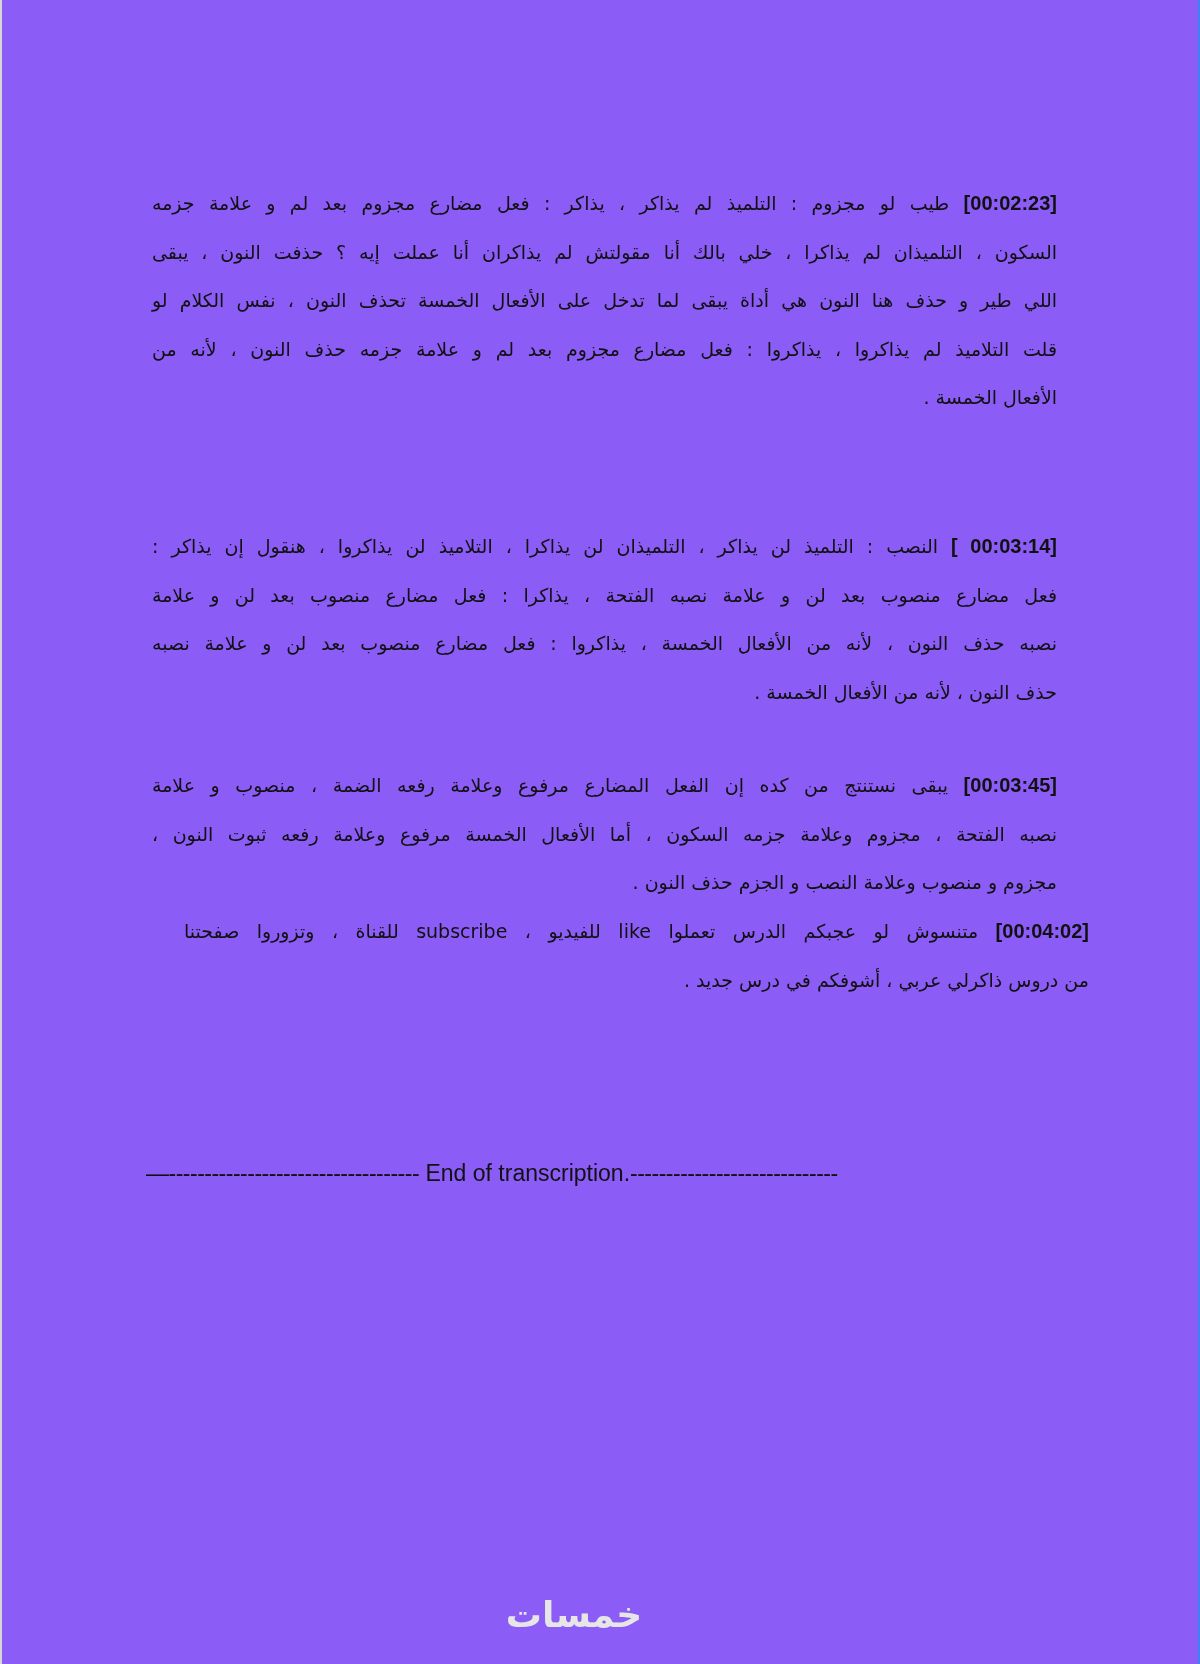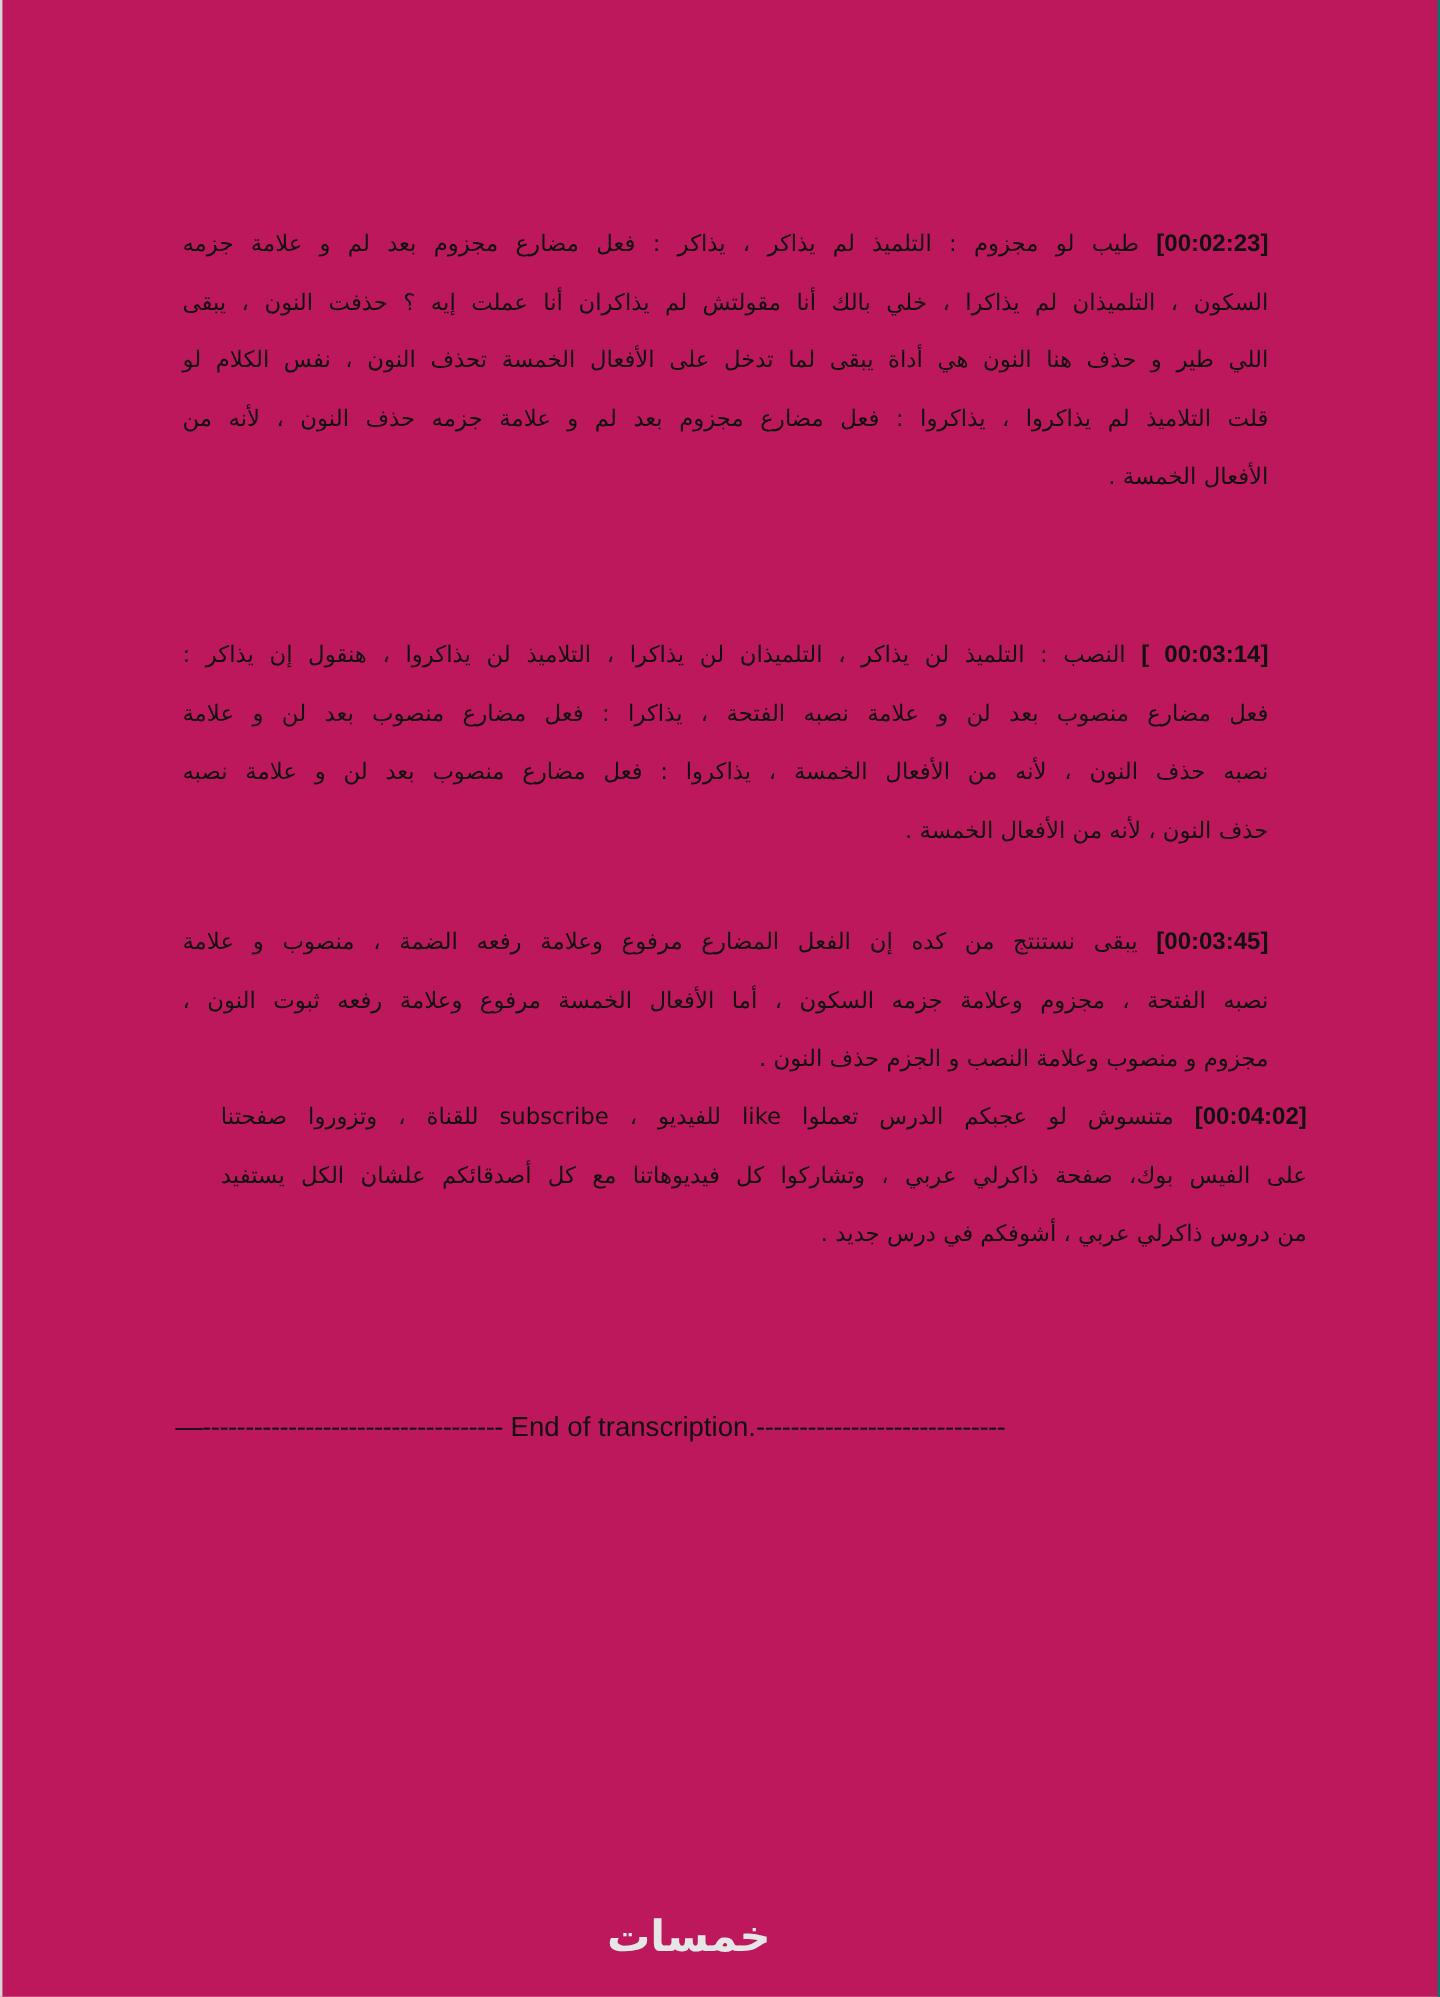--- a/index.html
+++ b/index.html
@@ -1,22 +1,22 @@
 <!DOCTYPE html>
 <html><head>
   <meta charset="utf-8">
   <style>
     html, body { margin: 0; padding: 0; background: #ffffff; }
     body { width: 1200px; height: 1664px; position: relative; overflow: hidden; }
     .page {
       position: absolute; left: 0; top: 0; width: 1200px; height: 1664px;
-      background: #be185d;
+      background: #8b5cf6;
       box-sizing: border-box;
       border-left: 2px solid #d6d6d6;
-      border-right: 2px solid #0f766e;
+      border-right: 2px solid #3b82f6;
     }
     .para {
       position: absolute;
       left: 150px;
       width: 905px;
       direction: rtl;
       font-family: "DejaVu Sans", "Liberation Sans", sans-serif;
       font-size: 19px;
       color: #111111;
     }
@@ -39,21 +39,20 @@
     }
     .end-line {
       position: absolute;
       left: 144px; top: 1160px;
       width: 915px;
       font-family: "Liberation Sans", sans-serif;
       font-size: 23px;
       color: #111111;
       white-space: nowrap;
       letter-spacing: 0px;
-      margin-top: 16px;
     }
     .end-line .dash { letter-spacing: -0.5px; }
     .watermark {
       position: absolute;
       left: 497px; top: 1590px;
       width: 150px; height: 48px;
       display: flex; align-items: center; justify-content: center;
       font-family: "DejaVu Sans", sans-serif;
       font-size: 36px;
       font-weight: bold;
@@ -82,21 +81,20 @@
   </div>
 
   <div class="para" style="top:761px;">
     <span class="line"><span class="ts">[00:03:45]</span> <span>يبقى نستنتج من كده إن الفعل المضارع مرفوع وعلامة رفعه الضمة ، منصوب و علامة</span></span>
     <span class="line">نصبه الفتحة ، مجزوم وعلامة جزمه السكون ، أما الأفعال الخمسة مرفوع وعلامة رفعه ثبوت النون ،</span>
     <span class="line last">مجزوم و منصوب وعلامة النصب و الجزم حذف النون .</span>
   </div>
 
   <div class="para" style="top:907px;margin-left:32px;">
     <span class="line"><span class="ts">[00:04:02]</span> <span> متنسوش لو عجبكم الدرس تعملوا like للفيديو ، subscribe للقناة ، وتزوروا صفحتنا</span></span>
-    <span class="line">على الفيس بوك،  صفحة ذاكرلي عربي ، وتشاركوا كل فيديوهاتنا مع كل أصدقائكم علشان الكل يستفيد</span>
     <span class="line last">من دروس ذاكرلي عربي ، أشوفكم في درس جديد .</span>
   </div>
 
   <div class="end-line">
     <span class="dash">—-----------------------------------</span>
     <span>End of transcription.</span><span class="dash">-----------------------------</span>
   </div>
 
   <div class="watermark">خمسات</div>
 

